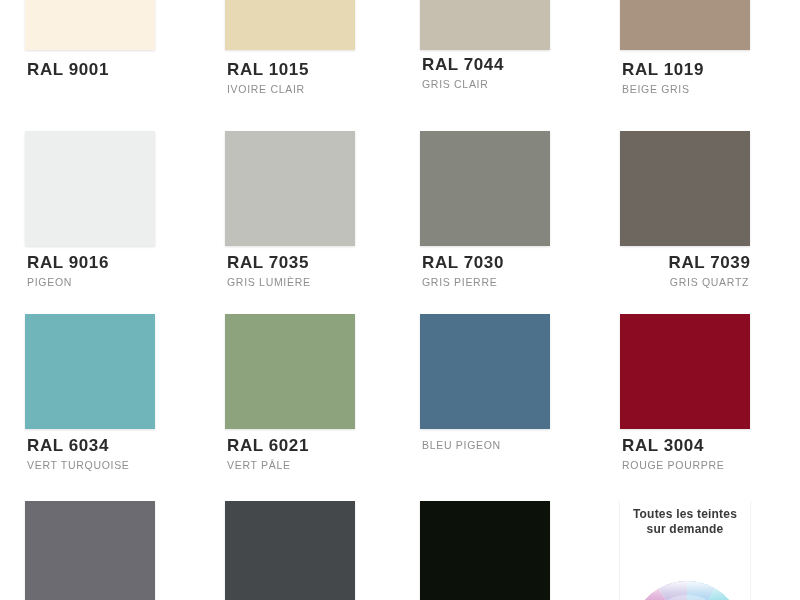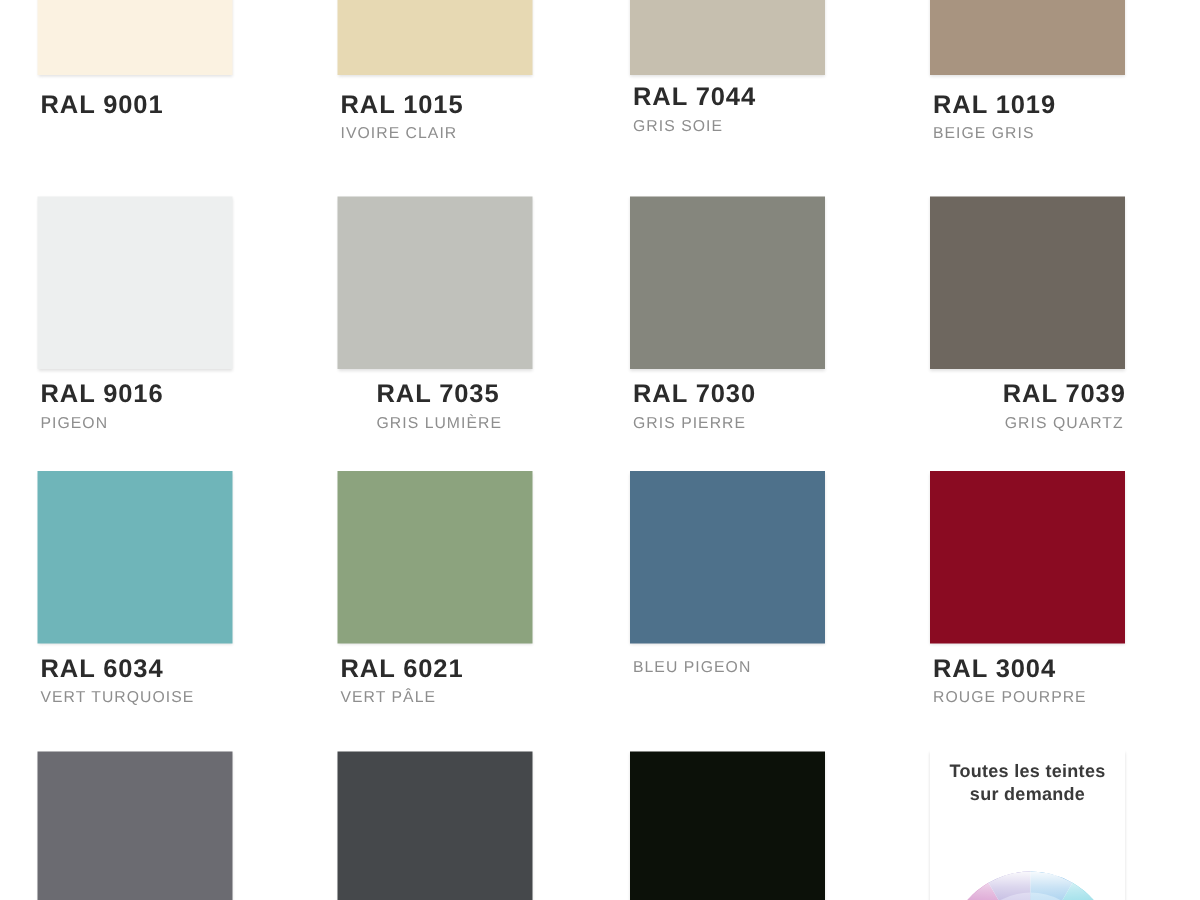--- a/index.html
+++ b/index.html
@@ -122,21 +122,21 @@
     <div class="swatch-label-block" style="top:60px;">
       <span class="ral-code">RAL 1015</span>
       <span class="ral-name">IVOIRE CLAIR</span>
     </div>
   </div>
 
   <div class="swatch-cell" style="left:395px; top:0px;">
     <div class="swatch-chip" style="top:-70px; height:120px; background:#C6BFAF;"></div>
     <div class="swatch-label-block" style="top:55px;">
       <span class="ral-code">RAL 7044</span>
-      <span class="ral-name">GRIS SOIE</span>
+      <span class="ral-name">GRIS CLAIR</span>
     </div>
   </div>
 
   <div class="swatch-cell" style="left:595px; top:0px;">
     <div class="swatch-chip" style="top:-70px; height:120px; background:#A89480;"></div>
     <div class="swatch-label-block" style="top:60px;">
       <span class="ral-code">RAL 1019</span>
       <span class="ral-name">BEIGE GRIS</span>
     </div>
   </div>
@@ -144,21 +144,21 @@
   <div class="swatch-cell" style="left:0px; top:0px;">
     <div class="swatch-chip" style="top:131px; height:115px; background:#EDEFEF;"></div>
     <div class="swatch-label-block" style="top:253px;">
       <span class="ral-code">RAL 9016</span>
       <span class="ral-name">PIGEON</span>
     </div>
   </div>
 
   <div class="swatch-cell" style="left:200px; top:0px;">
     <div class="swatch-chip" style="top:131px; height:115px; background:#C0C1BB;"></div>
-    <div class="swatch-label-block" style="top:253px;margin-left:24px;">
+    <div class="swatch-label-block" style="top:253px;">
       <span class="ral-code">RAL 7035</span>
       <span class="ral-name">GRIS LUMIÈRE</span>
     </div>
   </div>
 
   <div class="swatch-cell" style="left:395px; top:0px;">
     <div class="swatch-chip" style="top:131px; height:115px; background:#85867D;"></div>
     <div class="swatch-label-block" style="top:253px;">
       <span class="ral-code">RAL 7030</span>
       <span class="ral-name">GRIS PIERRE</span>

